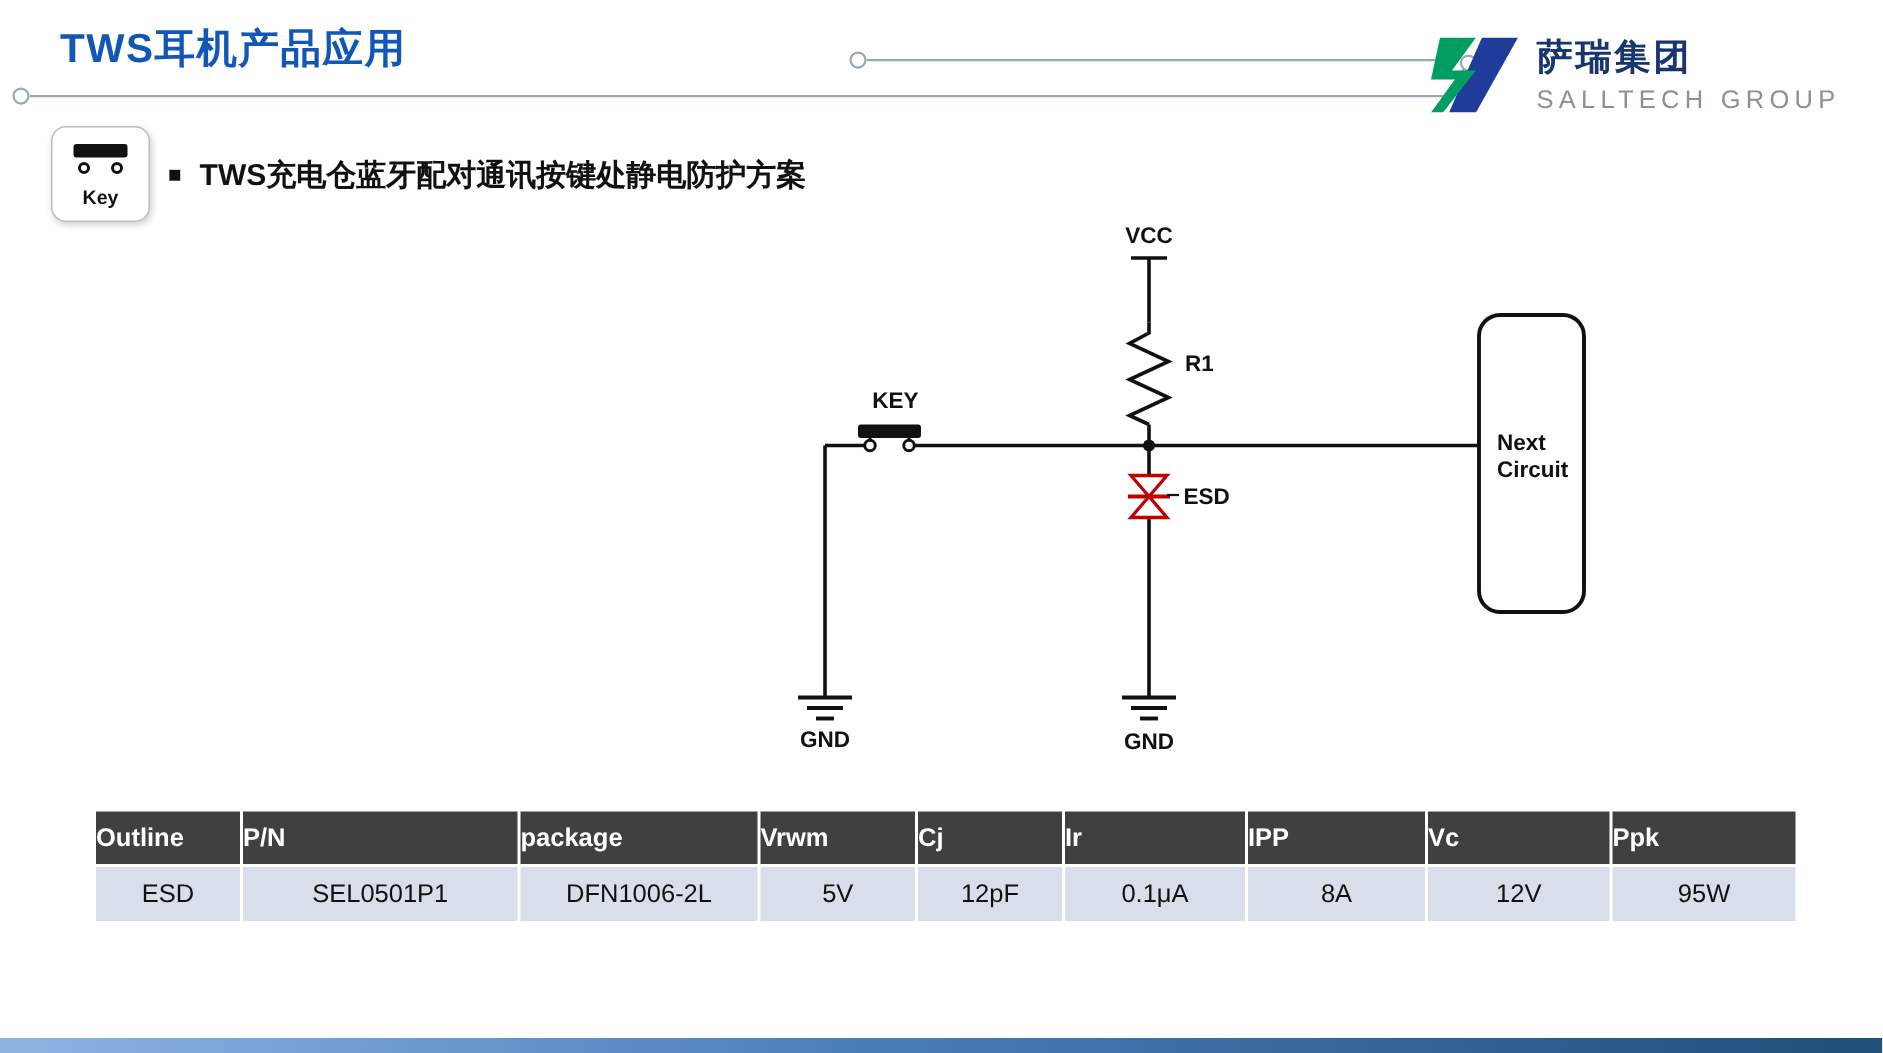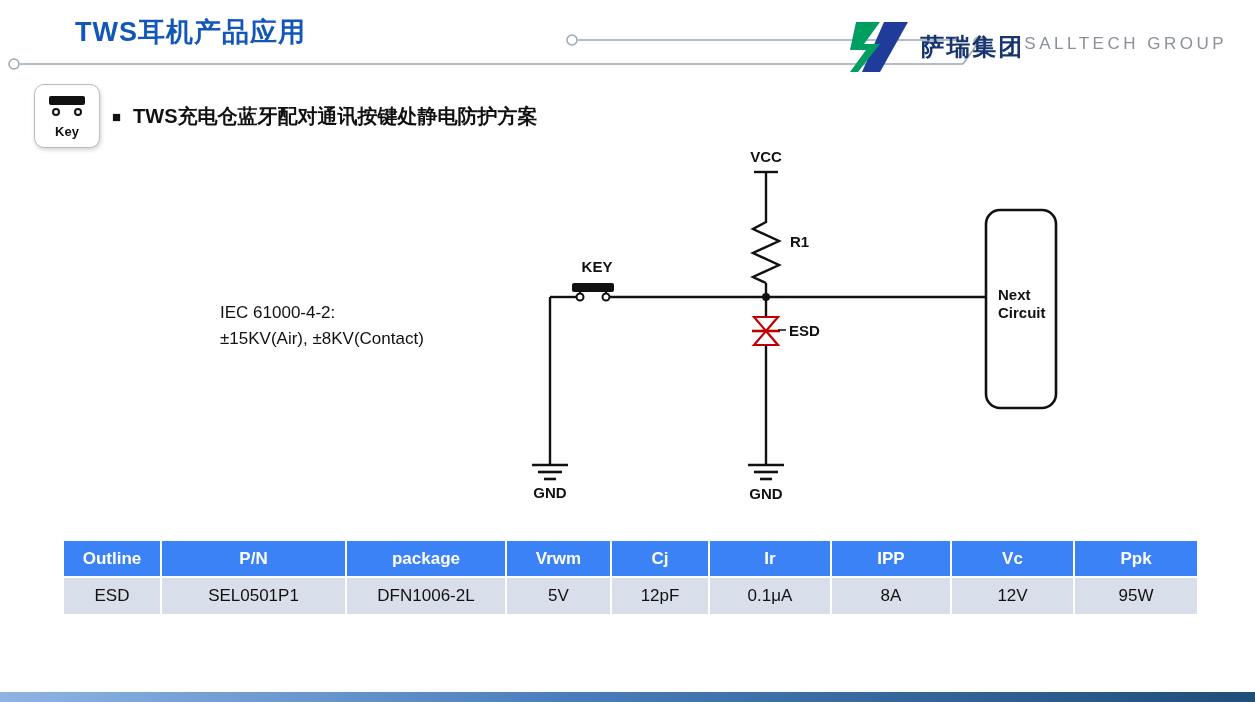--- a/index.html
+++ b/index.html
@@ -14,38 +14,37 @@
   }
 
   
   .page-title {
     position: absolute;
     left: 40px; top: 14px;
     font-size: 27px;
     font-weight: bold;
     color: #1257B8;
     letter-spacing: 1px;
-    margin-left: 35px;
   }
   .decor-svg {
     position: absolute;
     left: 0; top: 0;
     width: 1255px; height: 702px;
     pointer-events: none;
   }
 
   
   .logo {
     position: absolute;
     right: 28px; top: 22px;
     display: flex;
     align-items: center;
     gap: 10px;
   }
-  .logo-text-col { display: flex; flex-direction: row; }
+  .logo-text-col { display: flex; flex-direction: column; }
   .logo-name {
     font-size: 24px;
     font-weight: bold;
     color: #17356E;
     letter-spacing: 2px;
   }
   .logo-subtitle {
     font-size: 17px;
     color: #8A8F98;
     letter-spacing: 3.5px;
@@ -112,26 +111,26 @@
     position: absolute;
     left: 62px; top: 539px;
     width: 1135px;
   }
   table.spec-table {
     width: 1135px;
     table-layout: fixed;
     border-collapse: collapse;
   }
   table.spec-table th {
-    background: #3b82f6;
+    background: #404040;
     color: #ffffff;
     font-size: 17px;
     font-weight: bold;
     height: 37px;
-    text-align: center;
+    text-align: left;
     border: 2px solid #ffffff;
   }
   table.spec-table td {
     background: #D8DEEA;
     color: #111111;
     font-size: 17px;
     height: 38px;
     text-align: center;
     border: 2px solid #ffffff;
   }
@@ -241,24 +240,20 @@
       <circle cx="41" cy="20" r="3" fill="#ffffff" stroke="#111111" stroke-width="2"></circle>
     </svg>
     <div class="key-badge-label">Key</div>
   </div>
 
   <div class="section-heading">
     <span class="bullet">■</span>
     <span>TWS充电仓蓝牙配对通讯按键处静电防护方案</span>
   </div>
 
-  <div class="iec-note">
-    <div>IEC 61000-4-2:</div>
-    <div>±15KV(Air), ±8KV(Contact)</div>
-  </div>
 
   <div class="spec-table-wrap">
     <table class="spec-table">
       <colgroup>
         <col class="c0">
           <col class="c1">
           <col class="c2">
           <col class="c3">
           <col class="c4">
         <col class="c5">

